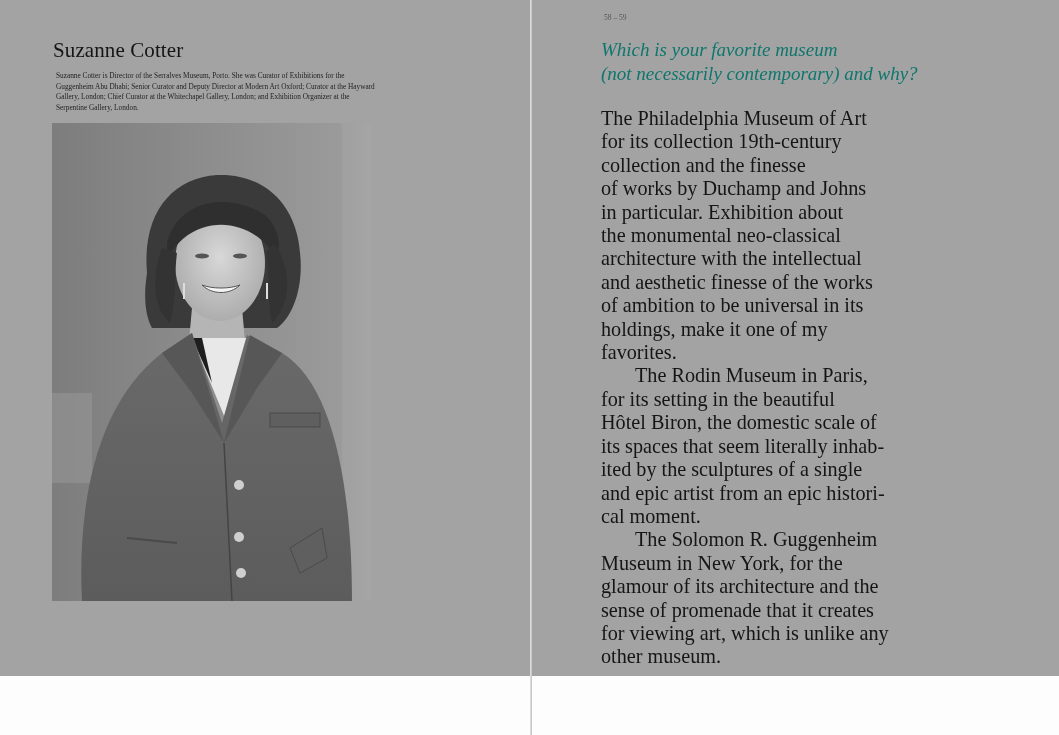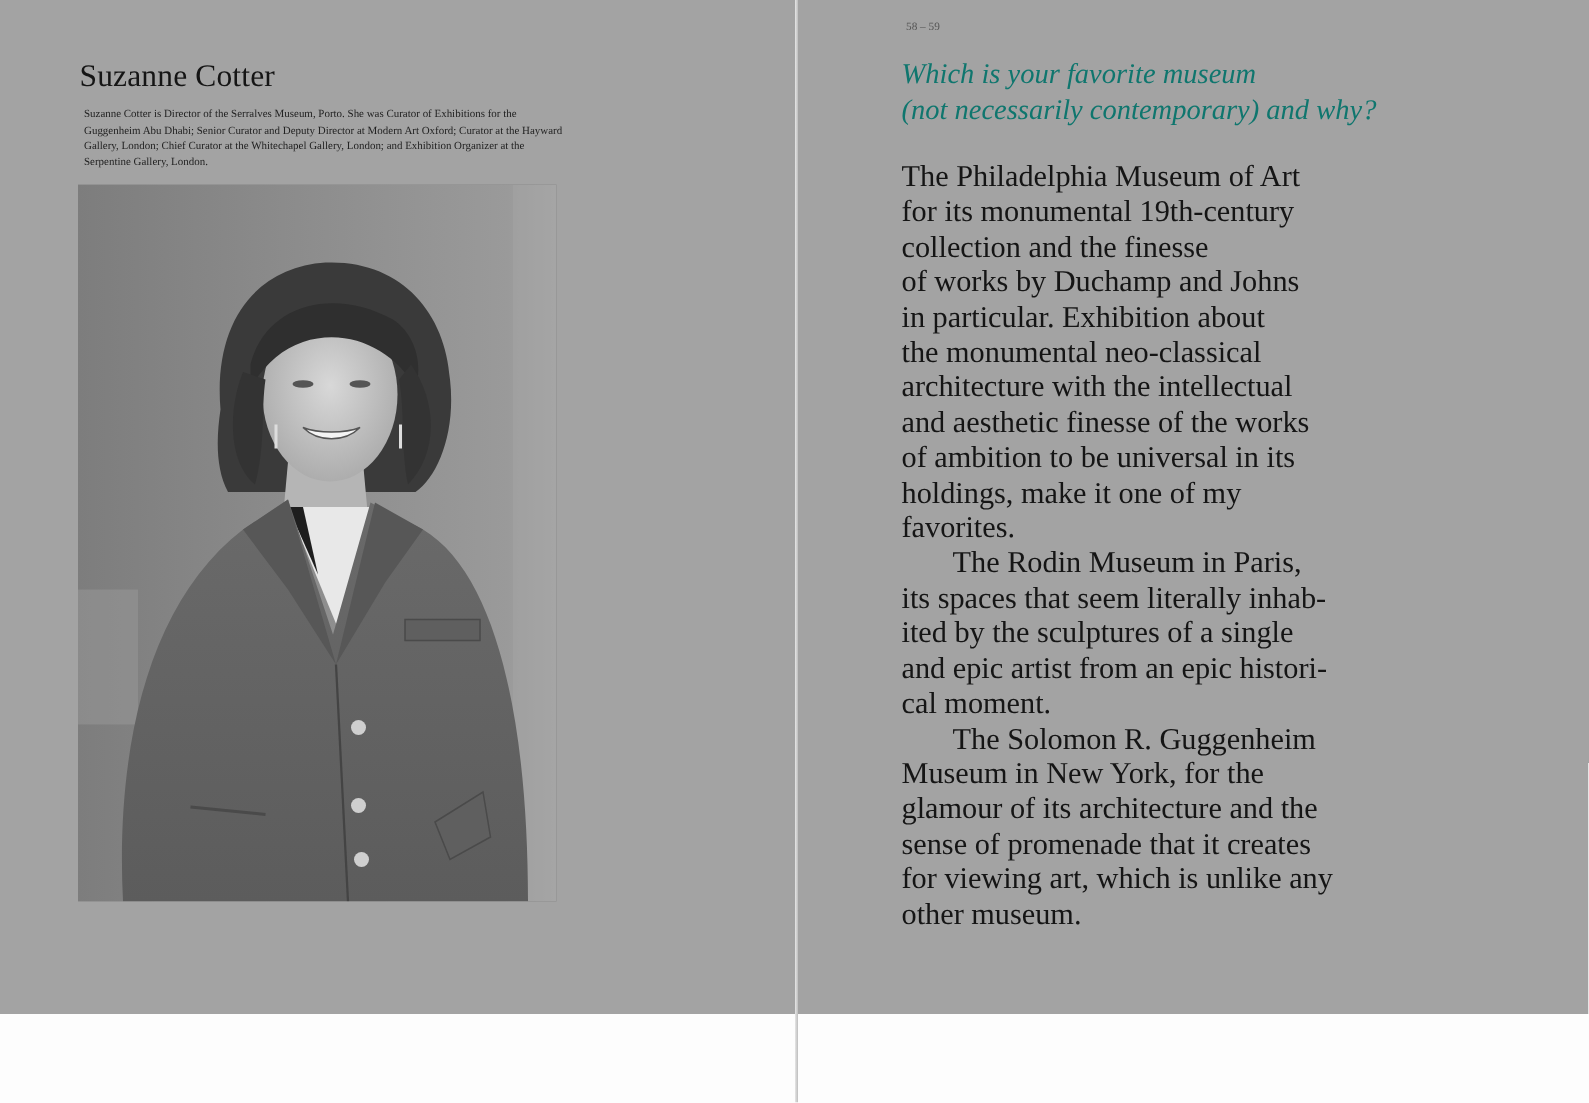--- a/index.html
+++ b/index.html
@@ -126,33 +126,35 @@
   <div class="folio">58 – 59</div>
 
   <div class="question">
     <span class="line">Which is your favorite museum</span>
     <span class="line">(not necessarily contemporary) and why?</span>
   </div>
 
   <div class="answer">
     <p>
       <span class="line">The Philadelphia Museum of Art</span>
-      <span class="line">for its monumental 19th-century</span>
+      <span class="line">for its collection 19th-century</span>
       <span class="line">collection and the finesse</span>
       <span class="line">of works by Duchamp and Johns</span>
       <span class="line">in particular. Exhibition about</span>
       <span class="line">the monumental neo-classical</span>
       <span class="line">architecture with the intellectual</span>
       <span class="line">and aesthetic finesse of the works</span>
       <span class="line">of ambition to be universal in its</span>
       <span class="line">holdings, make it one of my</span>
       <span class="line">favorites.</span>
     </p>
     <p class="indent">
       <span class="line">The Rodin Museum in Paris,</span>
+      <span class="line" style="text-indent:0">for its setting in the beautiful</span>
+      <span class="line" style="text-indent:0">Hôtel Biron, the domestic scale of</span>
       <span class="line" style="text-indent:0">its spaces that seem literally inhab-</span>
       <span class="line" style="text-indent:0">ited by the sculptures of a single</span>
       <span class="line" style="text-indent:0">and epic artist from an epic histori-</span>
       <span class="line" style="text-indent:0">cal moment.</span>
     </p>
     <p class="indent">
       <span class="line">The Solomon R. Guggenheim</span>
       <span class="line" style="text-indent:0">Museum in New York, for the</span>
       <span class="line" style="text-indent:0">glamour of its architecture and the</span>
       <span class="line" style="text-indent:0">sense of promenade that it creates</span>

